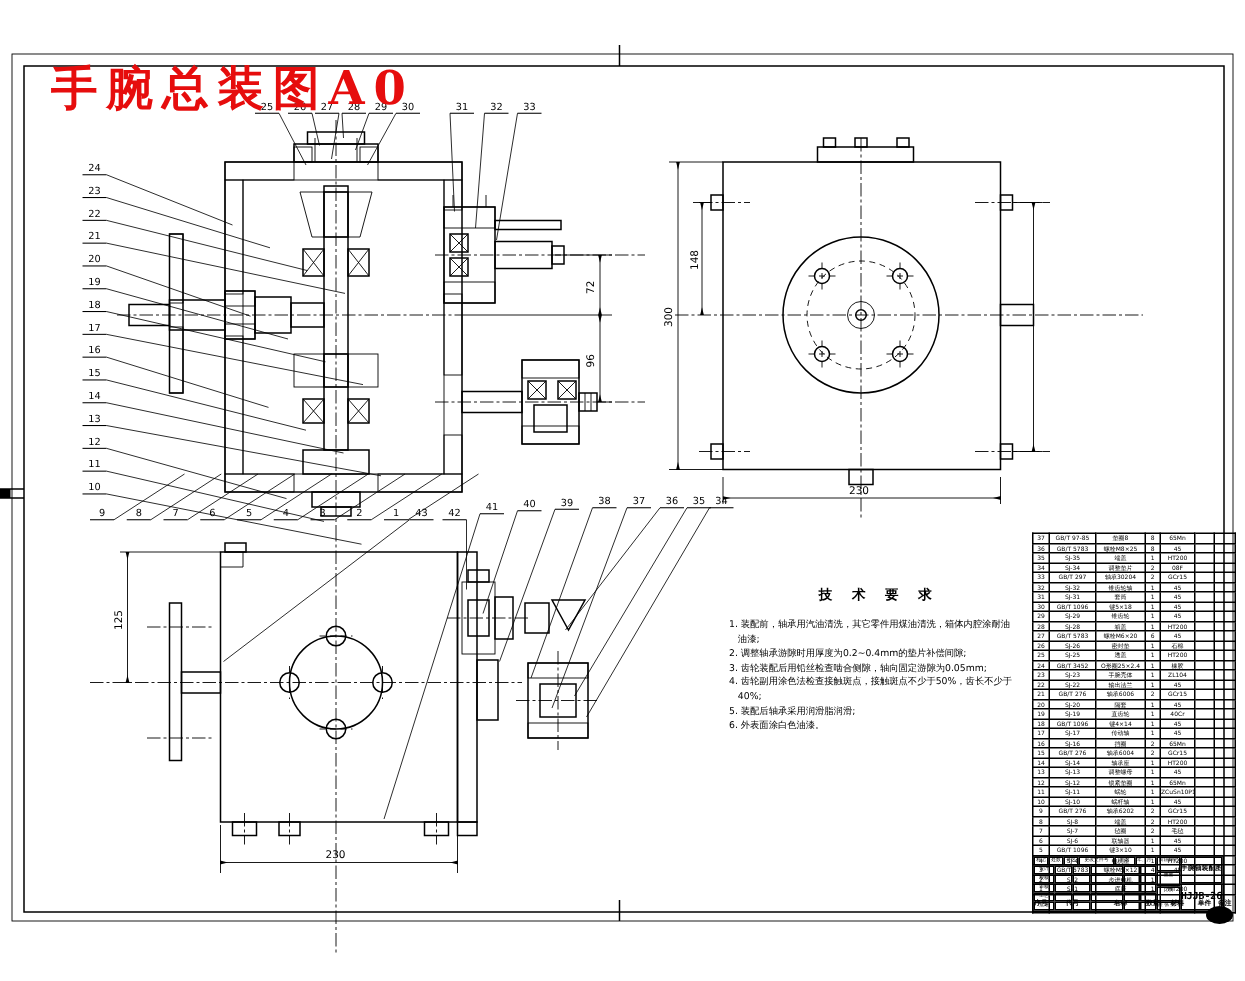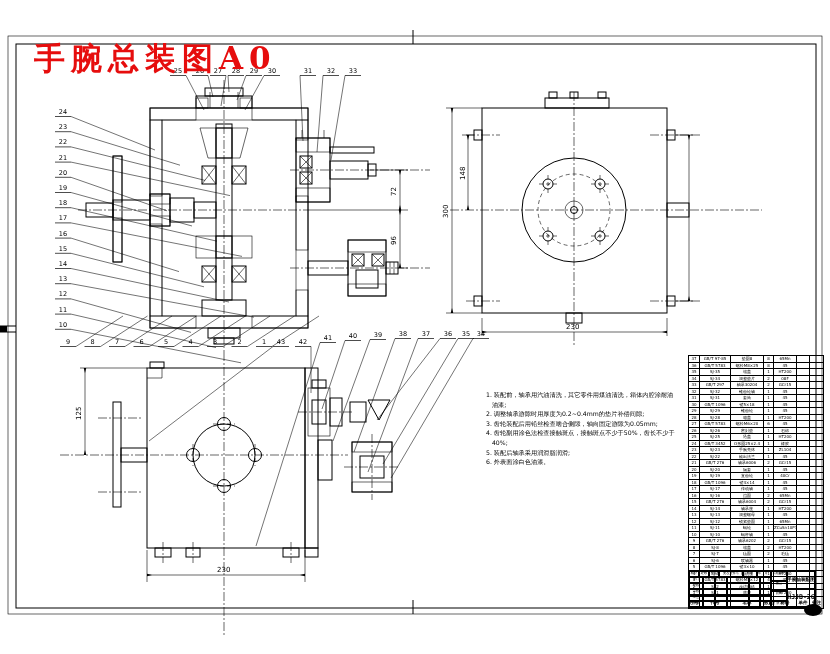--- a/index.html
+++ b/index.html
@@ -34,20 +34,21 @@
          font-family:"DejaVu Sans Mono",monospace;letter-spacing:0px;}
 </style>
 </head>
 <body>
 
 <div class="sheet">
 
   <div class="title-red">手腕总装图A0</div>
 
   <div class="techreq">
+    <div class="tr-title">技 术 要 求</div>
     <div id="trlines">
         <div class="tr-line">1. 装配前，轴承用汽油清洗，其它零件用煤油清洗，箱体内腔涂耐油</div>
         <div class="tr-line">   油漆;</div>
         <div class="tr-line">2. 调整轴承游隙时用厚度为0.2~0.4mm的垫片补偿间隙;</div>
         <div class="tr-line">3. 齿轮装配后用铅丝检查啮合侧隙，轴向固定游隙为0.05mm;</div>
         <div class="tr-line">4. 齿轮副用涂色法检查接触斑点，接触斑点不少于50%，齿长不少于</div>
         <div class="tr-line">   40%;</div>
         <div class="tr-line">5. 装配后轴承采用润滑脂润滑;</div>
         <div class="tr-line">6. 外表面涂白色油漆。</div>
       </div>

